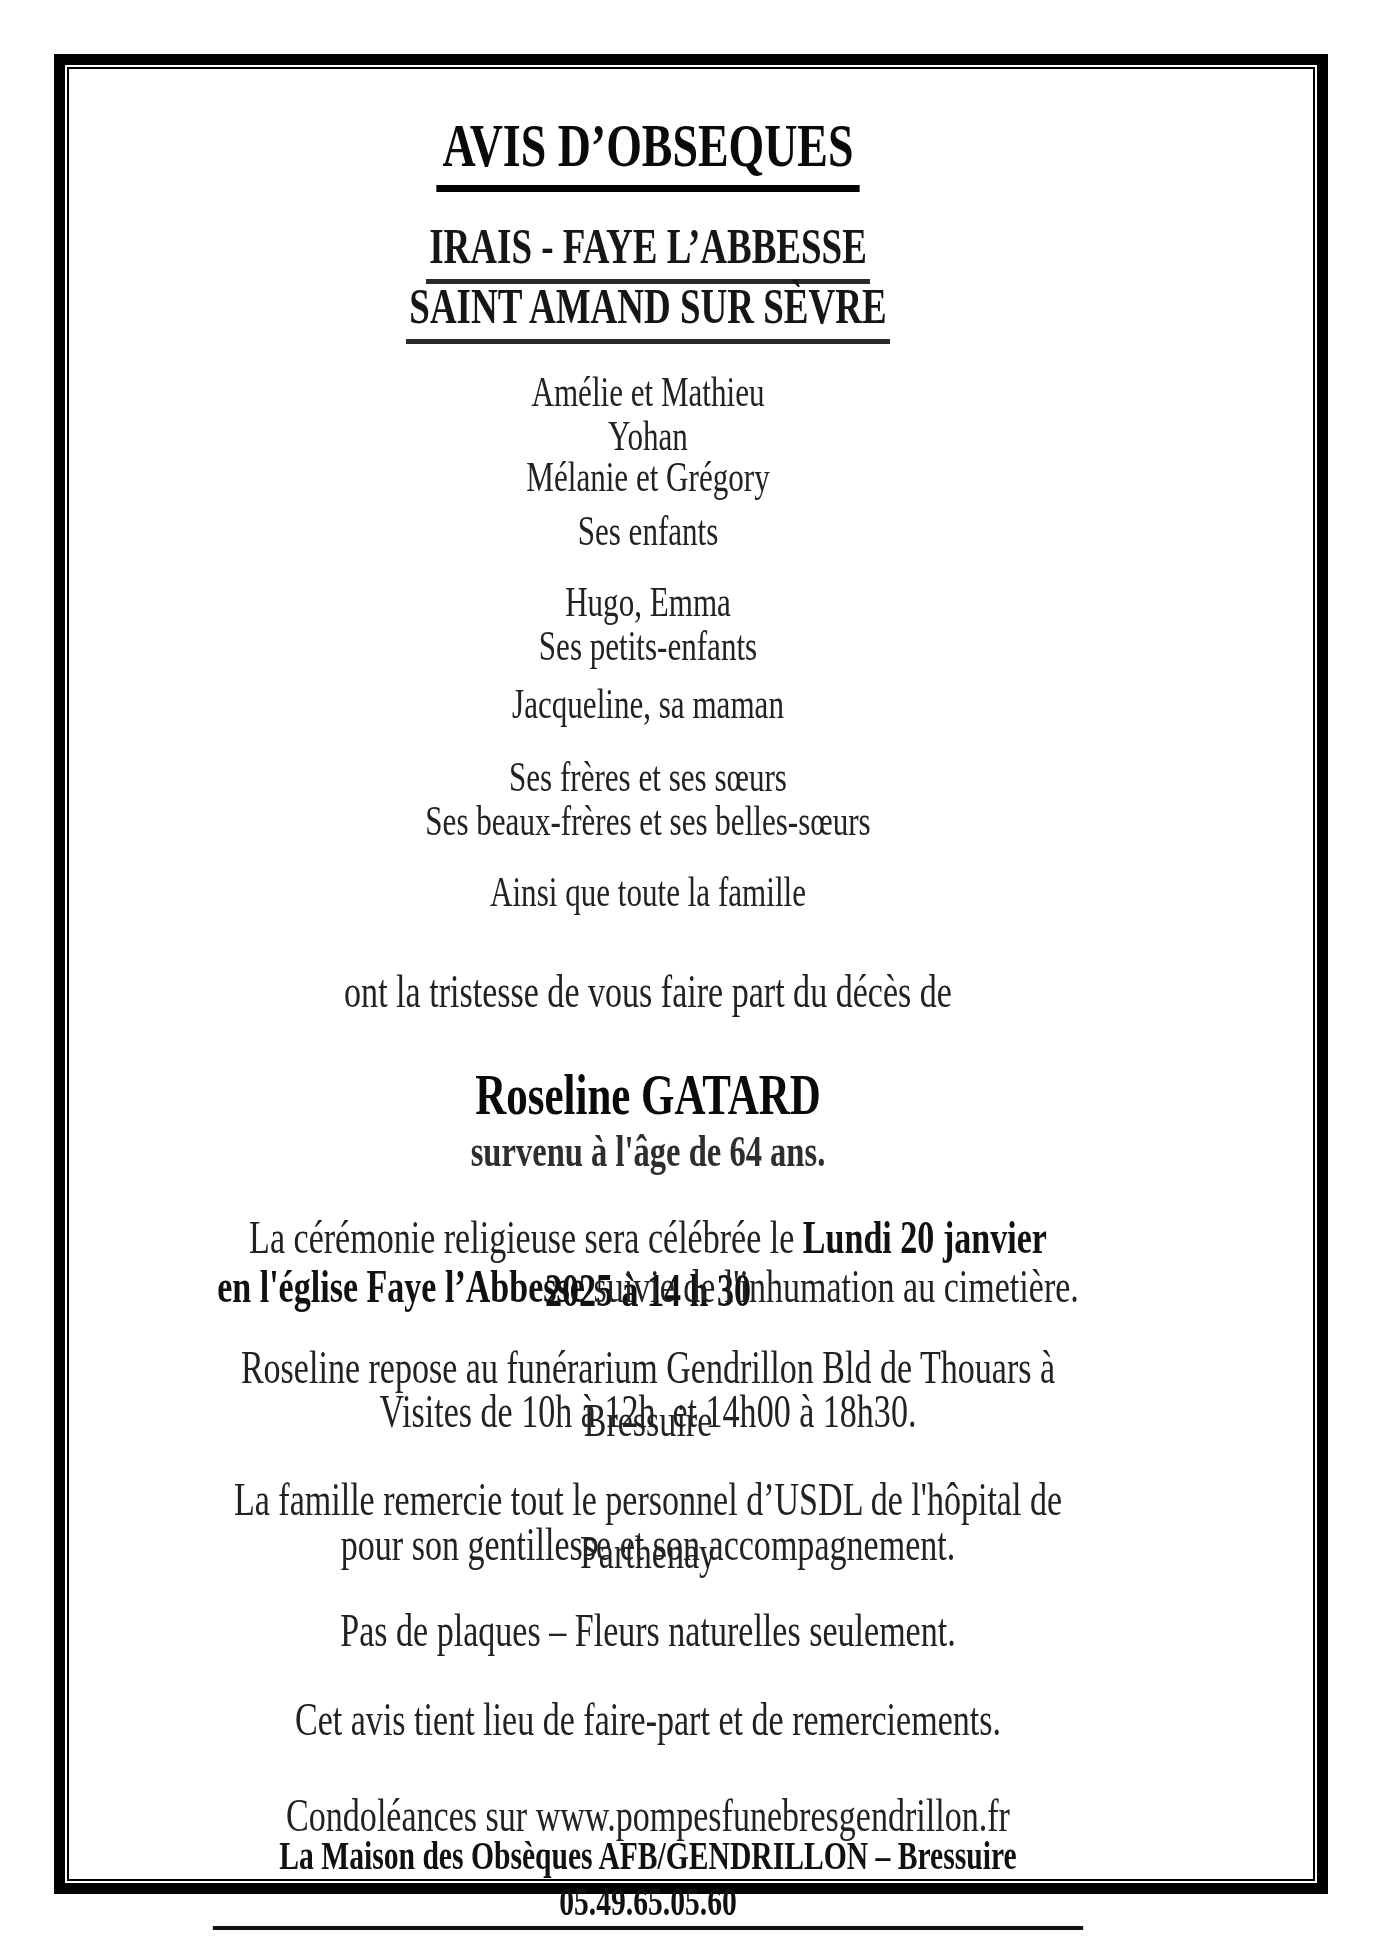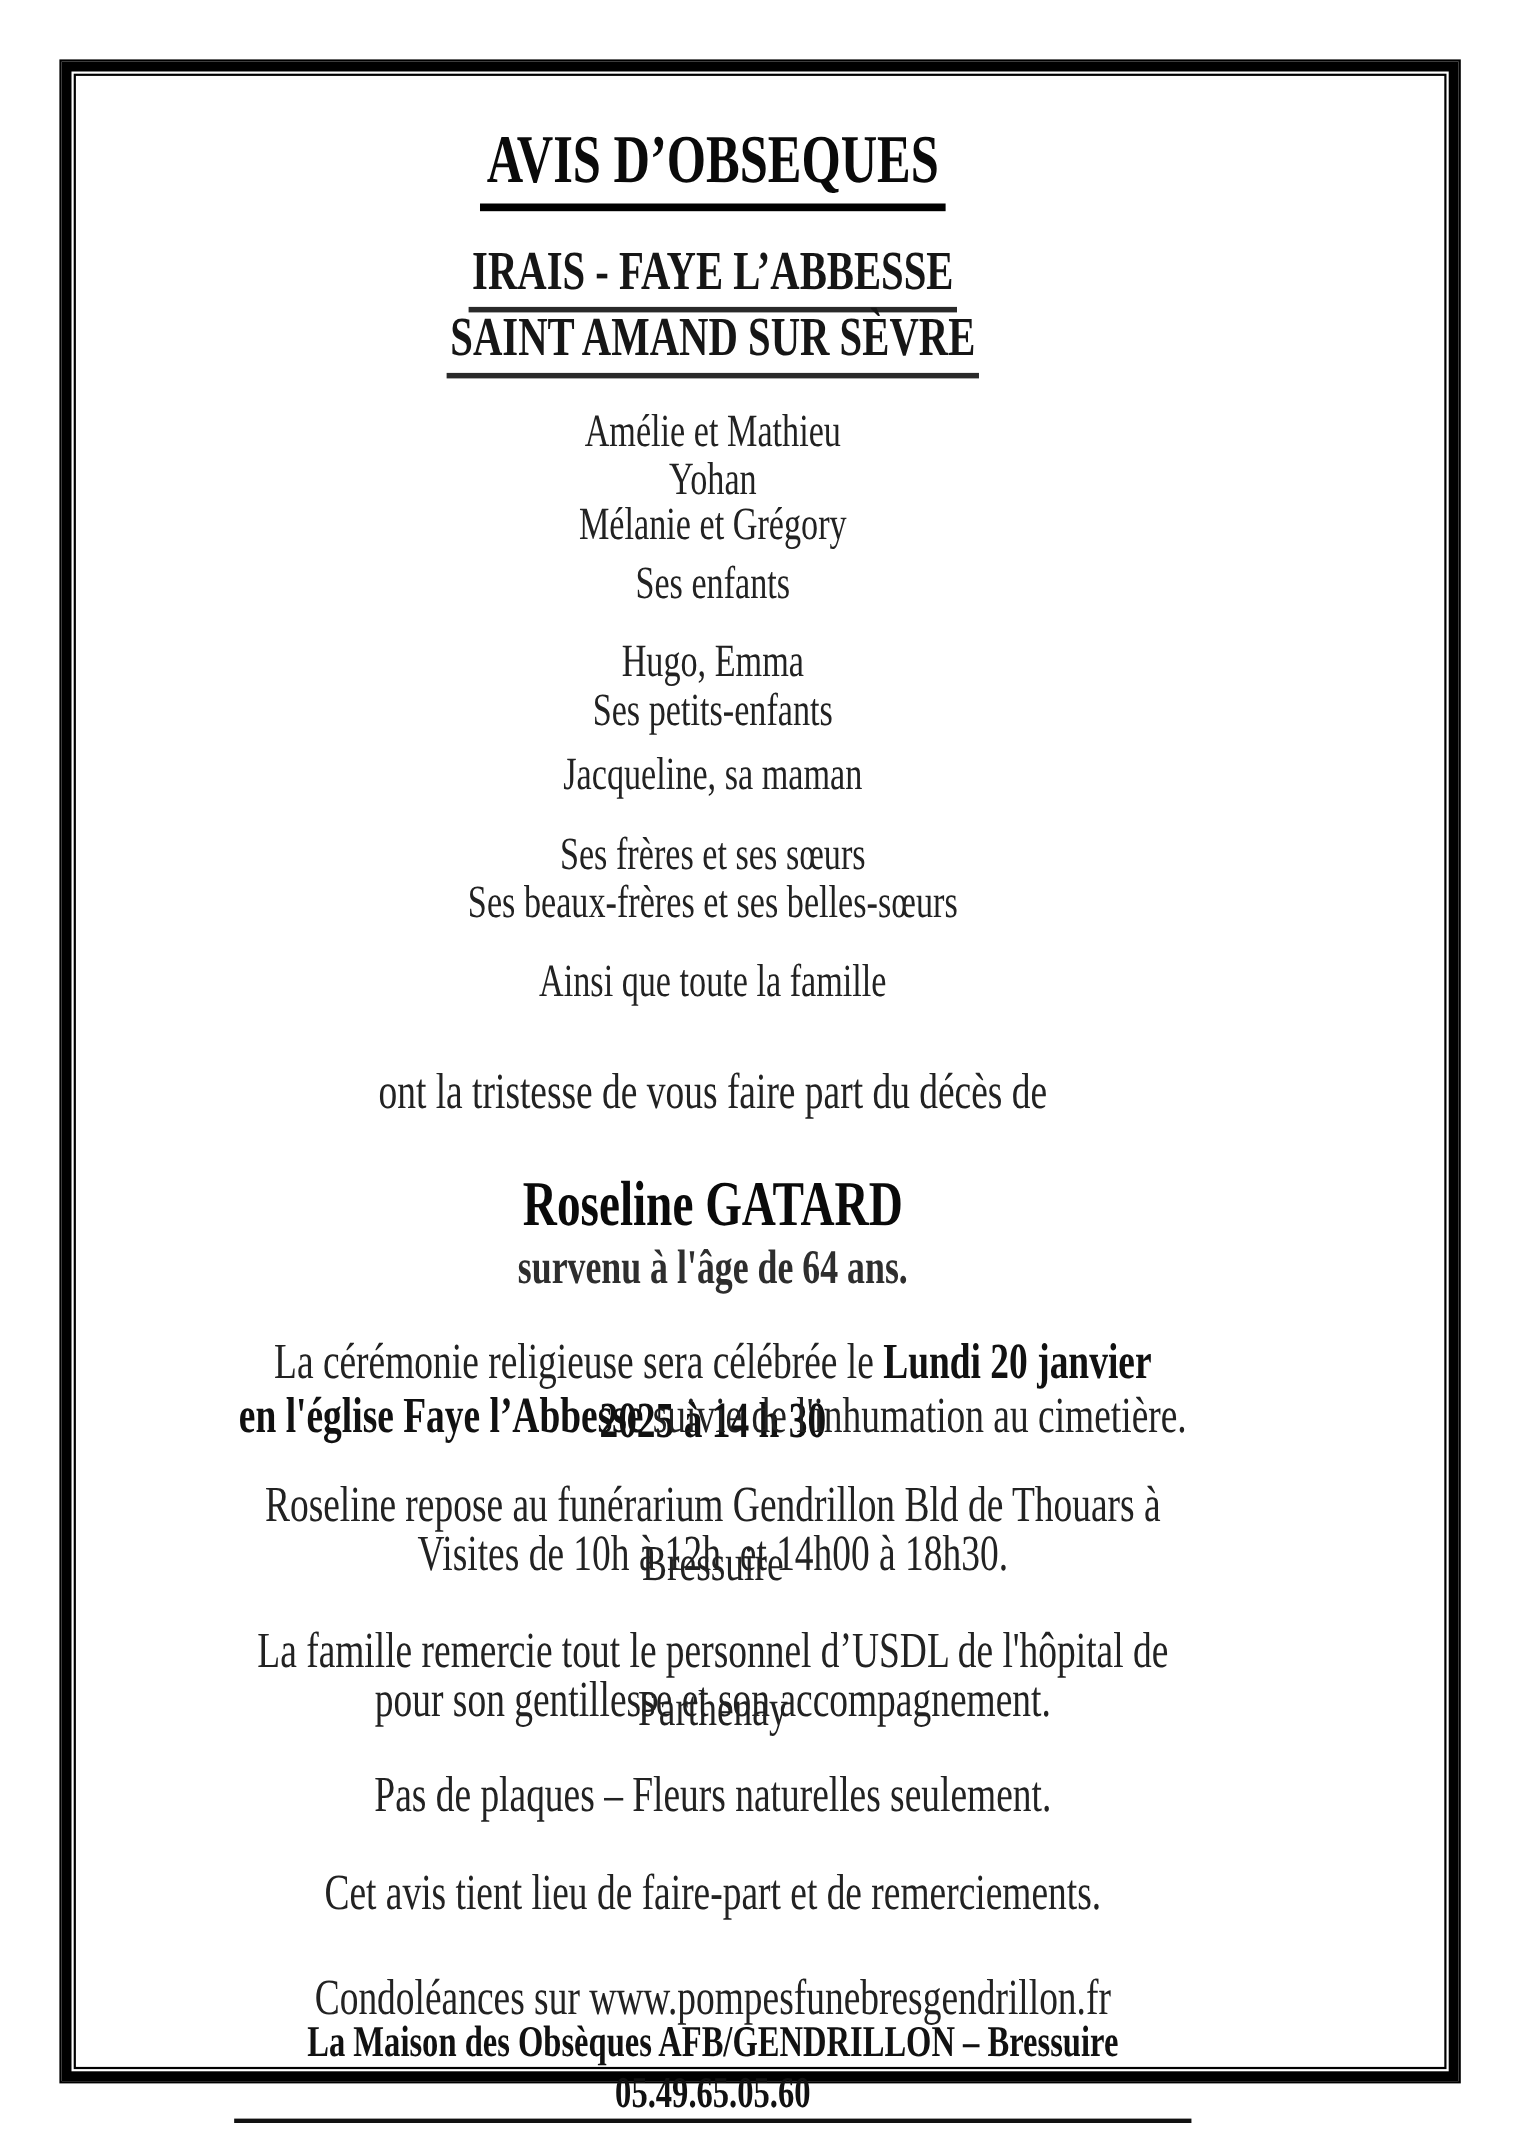--- a/index.html
+++ b/index.html
@@ -3,21 +3,20 @@
 <meta charset="utf-8">
 <style>
   html,body{margin:0;padding:0;background:#ffffff;}
   .page{
     position:relative;
     width:1378px;
     height:1949px;
     background:#ffffff;
     font-family:"Liberation Serif","DejaVu Serif",serif;
     overflow:hidden;
-    border-radius:29px;
   }
   
   .f1{
     position:absolute;
     left:54px; top:54px; right:50px; bottom:55px;
     border:2px solid #000;
   }
   .f2{
     position:absolute; inset:0;
     border:9px solid #000;

